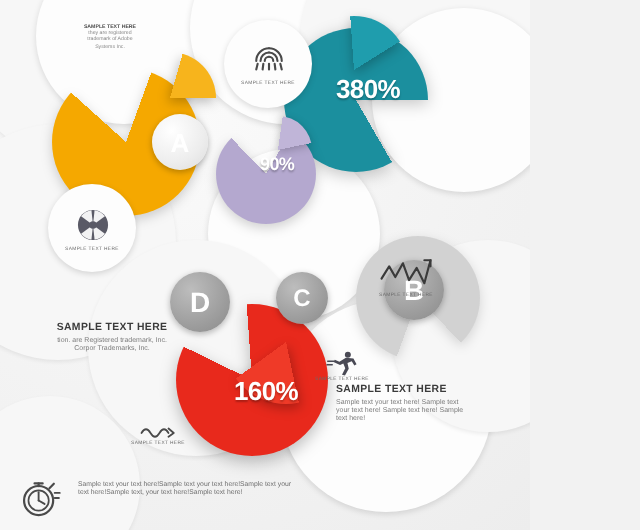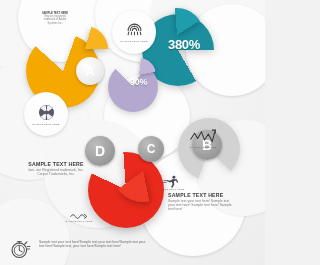--- a/index.html
+++ b/index.html
@@ -93,20 +93,21 @@
   <div class="badge dark" style="left:192px;top:130px;width:30px;height:30px;font-size:14px;">
     <span>B</span>
   </div>
 
   <div class="circ pie" style="left:88px;top:152px;width:76px;height:76px;
               background:conic-gradient(from 356deg,#e8291c 0deg 300deg,rgba(0,0,0,0) 300deg 360deg);
               filter:drop-shadow(0 3px 4px rgba(0,0,0,.25));"></div>
   <div class="pie" style="left:112px;top:140px;width:62px;height:62px;
               background:conic-gradient(from 168deg,#ef3a28 0deg 66deg,rgba(0,0,0,0) 66deg 360deg);
               filter:drop-shadow(1px 2px 3px rgba(0,0,0,.28));"></div>
+  <div class="pct" style="left:117px;top:188px;font-size:13px;color:#ffffff;">160%</div>
 
   <div class="badge dark" style="left:138px;top:136px;width:26px;height:26px;font-size:12px;">
     <span>C</span>
   </div>
 
   <div class="badge dark" style="left:85px;top:136px;width:30px;height:30px;font-size:14px;">
     <span>D</span>
   </div>
 
   <div class="iconcirc" style="left:112px;top:10px;width:44px;height:44px;">

